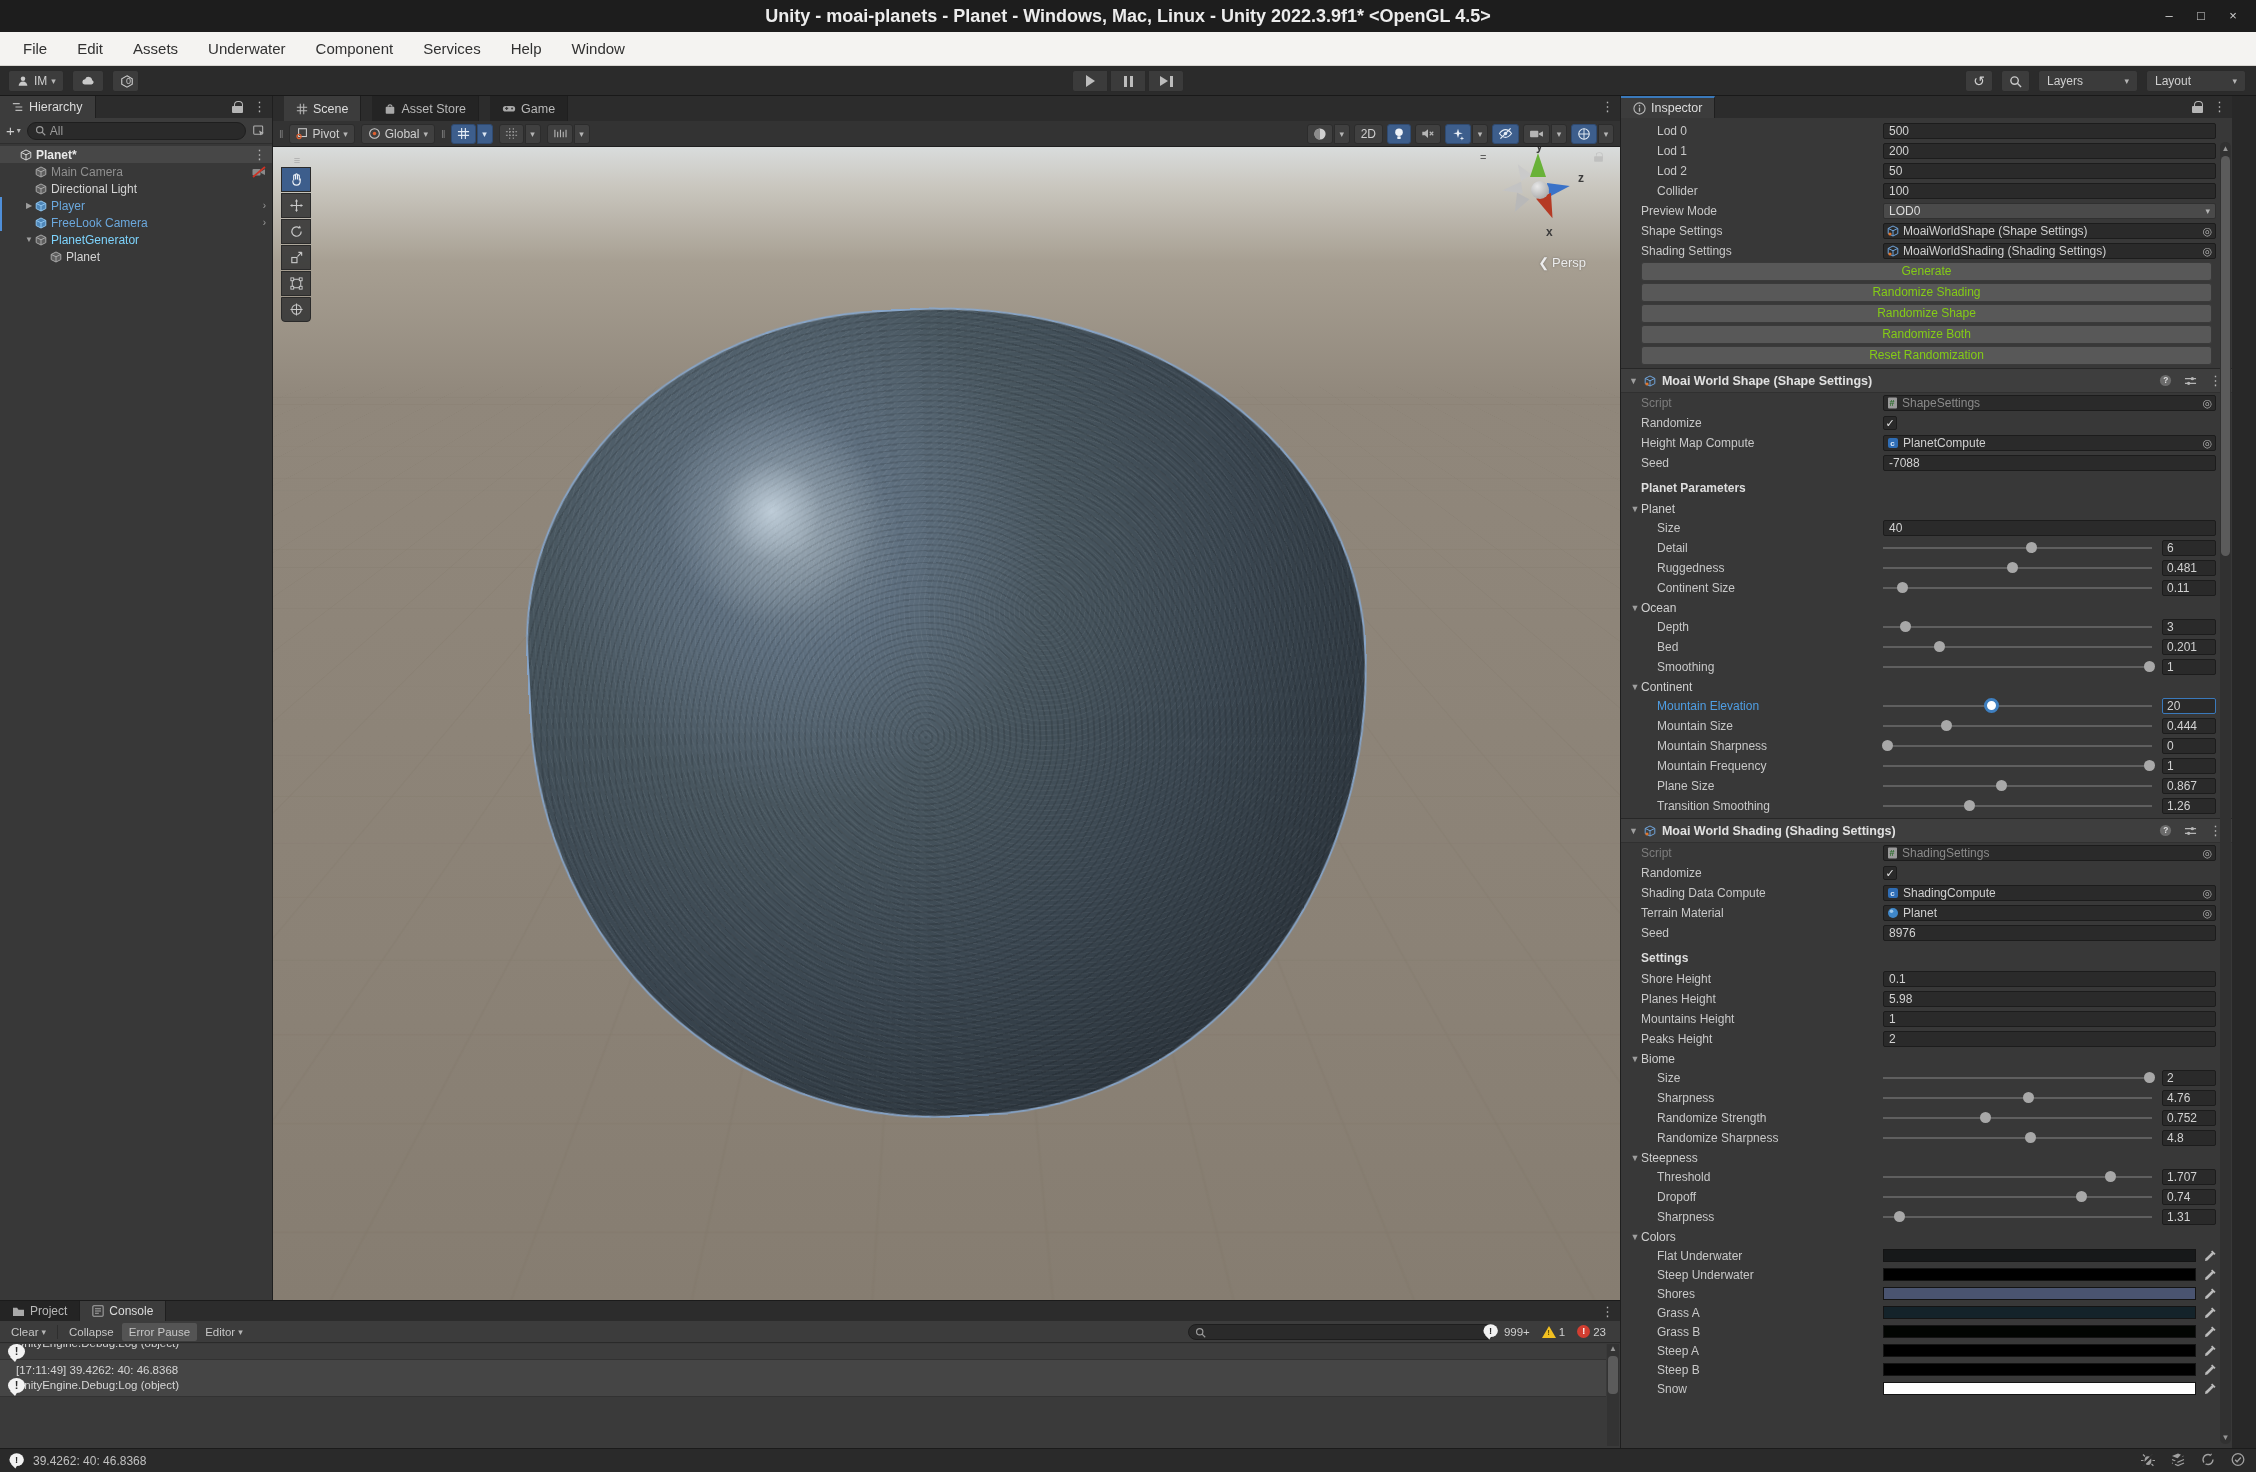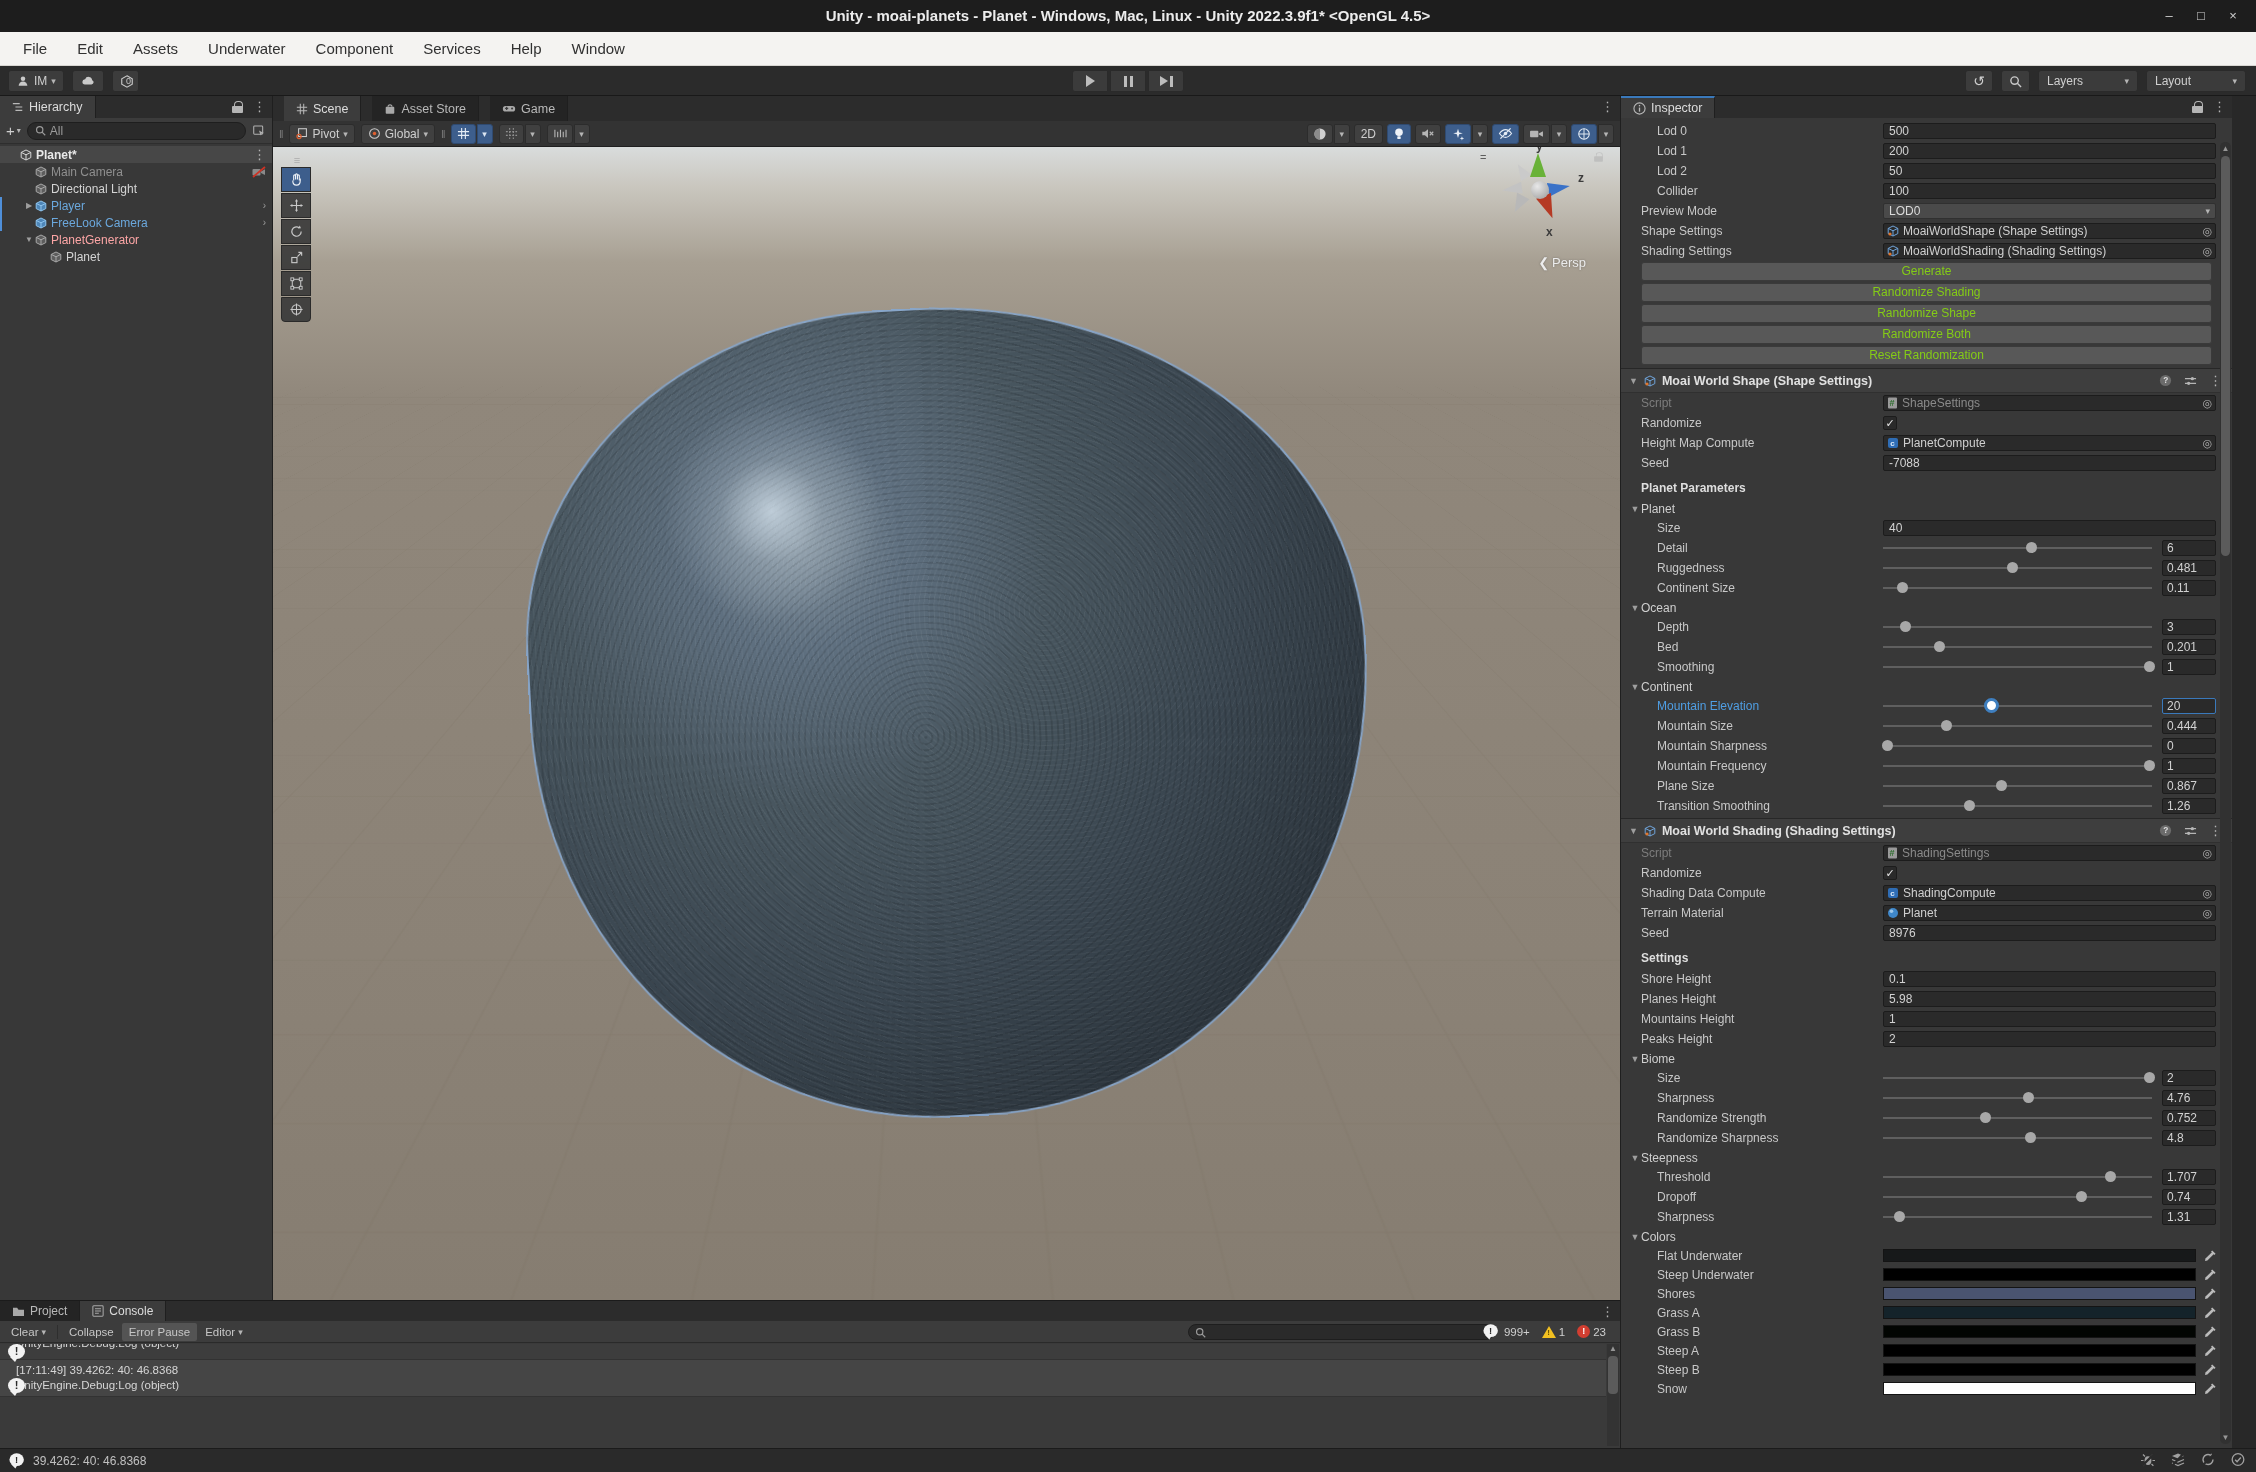--- a/index.html
+++ b/index.html
@@ -2,21 +2,21 @@
 <html><head>
 <meta charset="utf-8">
 <style>
   * { box-sizing: border-box; margin:0; padding:0; }
   html,body { width:2256px; height:1472px; overflow:hidden; }
   body { font-family:"Liberation Sans", sans-serif; background:#282828; color:#cfcfcf; font-size:12px; position:relative; }
   svg { display:block; }
 
   
   #titlebar { position:absolute; left:0; top:0; width:2256px; height:32px; background:#1d1d1d; }
-  #titlebar .wintitle { position:absolute; left:0; right:0; top:0; height:32px; line-height:32px; text-align:center; color:#ececec; font-weight:bold; font-size:15px; }
+  #titlebar .wintitle { position:absolute; left:0; right:0; top:0; height:32px; line-height:32px; text-align:center; color:#ececec; font-weight:bold; font-size:18px; }
   #titlebar .winctrls { position:absolute; right:10px; top:0; height:32px; display:flex; align-items:center; gap:6px; }
   .winbtn { width:26px; height:22px; text-align:center; line-height:22px; color:#cfcfcf; font-size:13px; }
 
   
   #menubar { position:absolute; left:0; top:32px; width:2256px; height:34px; background:#f4f3f1; display:flex; align-items:center; padding-left:8px; border-bottom:1px solid #d8d6d2; }
   .menu-item { padding:0 15px; height:34px; line-height:34px; color:#313131; font-size:15px; }
 
   
   #toolbar { position:absolute; left:0; top:66px; width:2256px; height:30px; background:#2b2b2b; border-bottom:1px solid #191919; }
   .tb-left { position:absolute; left:8px; top:4px; display:flex; gap:8px; }
@@ -369,21 +369,21 @@
       </div>
       <div class="hrow">
         <span style="width:23px;flex:none;"></span>
         <span class="harr">▼</span>
         <span class="ic">
           <svg width="12" height="12" viewBox="0 0 12 12">
             <path d="M6 1 10.8 3.4v5.2L6 11 1.2 8.6V3.4z" fill="#5d5d5d" stroke="#a8a8a8"></path>
             <path d="M1.2 3.4 6 5.8l4.8-2.4M6 5.8V11" fill="none" stroke="#a8a8a8"></path>
           </svg>
         </span>
-        <span class="hlabel" style="color:#fca5a5;">PlanetGenerator</span>
+        <span class="hlabel" style="color:#7dd3fc;">PlanetGenerator</span>
       </div>
       <div class="hrow">
         <span style="width:38px;flex:none;"></span>
         <span class="harr"></span>
         <span class="ic">
           <svg width="12" height="12" viewBox="0 0 12 12">
             <path d="M6 1 10.8 3.4v5.2L6 11 1.2 8.6V3.4z" fill="#5d5d5d" stroke="#a8a8a8"></path>
             <path d="M1.2 3.4 6 5.8l4.8-2.4M6 5.8V11" fill="none" stroke="#a8a8a8"></path>
           </svg>
         </span>

